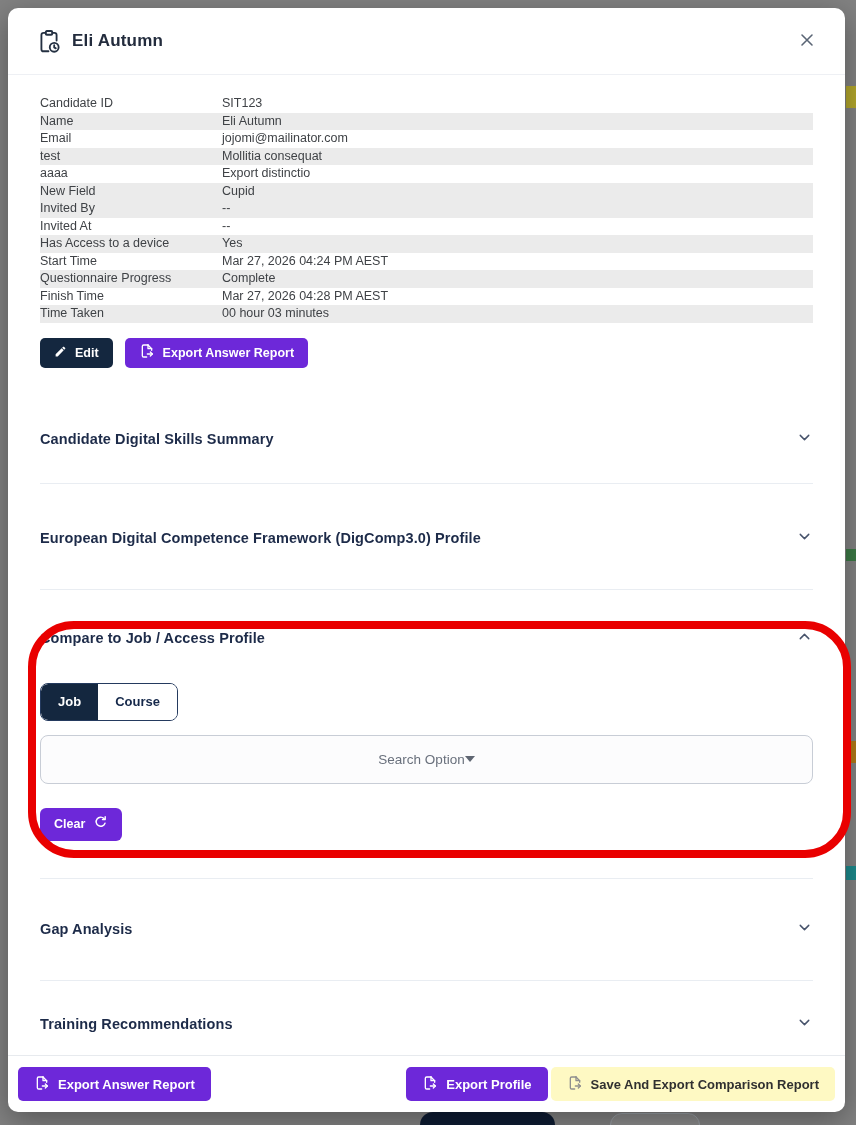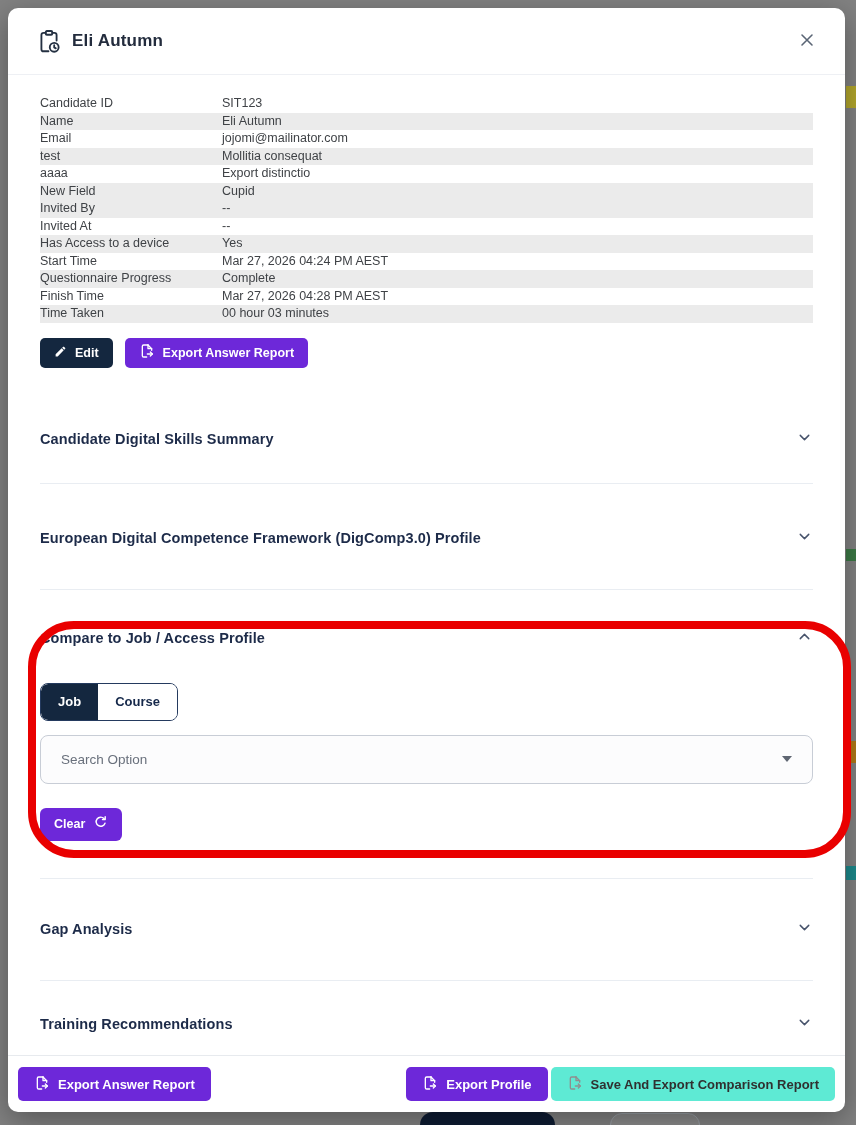--- a/index.html
+++ b/index.html
@@ -30,21 +30,21 @@
   .detail-row.striped{background:#ebebeb;}
   .detail-label{width:182px;flex:none;}
   .detail-value{flex:1;}
 
   
   .btn{display:inline-flex;align-items:center;gap:8px;border:none;border-radius:5px;font-weight:bold;
        font-size:12.5px;color:#fff;cursor:pointer;font-family:inherit;padding:0 14px;}
   .btn svg{flex:none;}
   .btn-navy{background:#14273f;}
   .btn-green{background:#6d28d9;}
-  .btn-grey{background:#5eead4;color:#303030;align-items:center;}
+  .btn-grey{background:#fef9c3;color:#303030;align-items:center;}
   .btn-grey svg{color:#8f8f8f;}
   .action-row{margin-top:15px;display:flex;gap:12px;}
   .action-row .btn{height:30px;}
 
   
   .sec{box-sizing:border-box;}
   .sec-head{display:flex;align-items:center;justify-content:space-between;cursor:pointer;}
   .sec-title{font-size:14.5px;font-weight:bold;color:#1d2b49;margin:0;letter-spacing:.1px;}
   .divided{border-bottom:1px solid #e9edf2;}
   .sec1{margin-top:61px;padding-bottom:33px;}
@@ -52,21 +52,21 @@
   .sec3{padding-top:38px;padding-bottom:37px;}
   .sec4{padding-top:40px;padding-bottom:40px;}
   .sec5{padding-top:33px;}
 
   
   .toggle{display:inline-flex;margin-top:34px;border:1px solid #243a5e;border-radius:8px;height:38px;box-sizing:border-box;overflow:hidden;}
   .toggle-seg{display:flex;align-items:center;padding:7px 17px;font-size:13px;font-weight:bold;cursor:pointer;}
   .toggle-on{background:#14273f;color:#fff;border-radius:7px 0 0 7px;}
   .toggle-off{background:#fff;color:#15284a;}
   .select{margin-top:14px;height:49px;box-sizing:border-box;border:1px solid #c8cdd6;border-radius:8px;
-          background:#fcfcfd;display:flex;align-items:center;justify-content:space-between;padding:0 20px;cursor:pointer;}
+          background:#fcfcfd;display:flex;align-items:center;justify-content:center;padding:0 20px;cursor:pointer;}
   .select-placeholder{font-size:13.5px;color:#69707c;}
   .caret{width:0;height:0;border-left:5px solid transparent;border-right:5px solid transparent;border-top:6px solid #5f6672;}
   .clear-btn{margin-top:24px;height:33px;border-radius:6px;}
 
   
   .modal-footer{margin-top:auto;flex:none;border-top:1px solid #e7eaee;padding:11px 10px;display:flex;align-items:center;}
   .modal-footer .btn{height:34px;font-size:13px;padding:0 16px;}
   .footer-spacer{flex:1;}
   .modal-footer .btn + .btn{margin-left:3px;}
 

